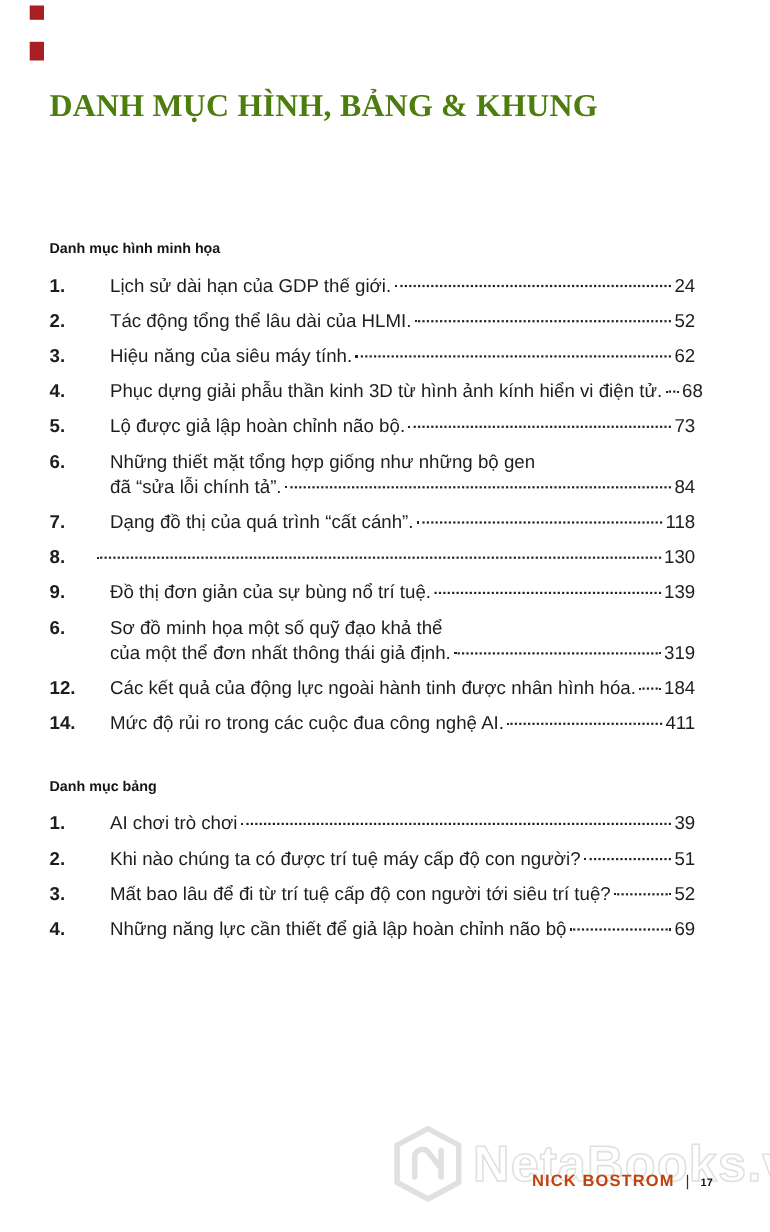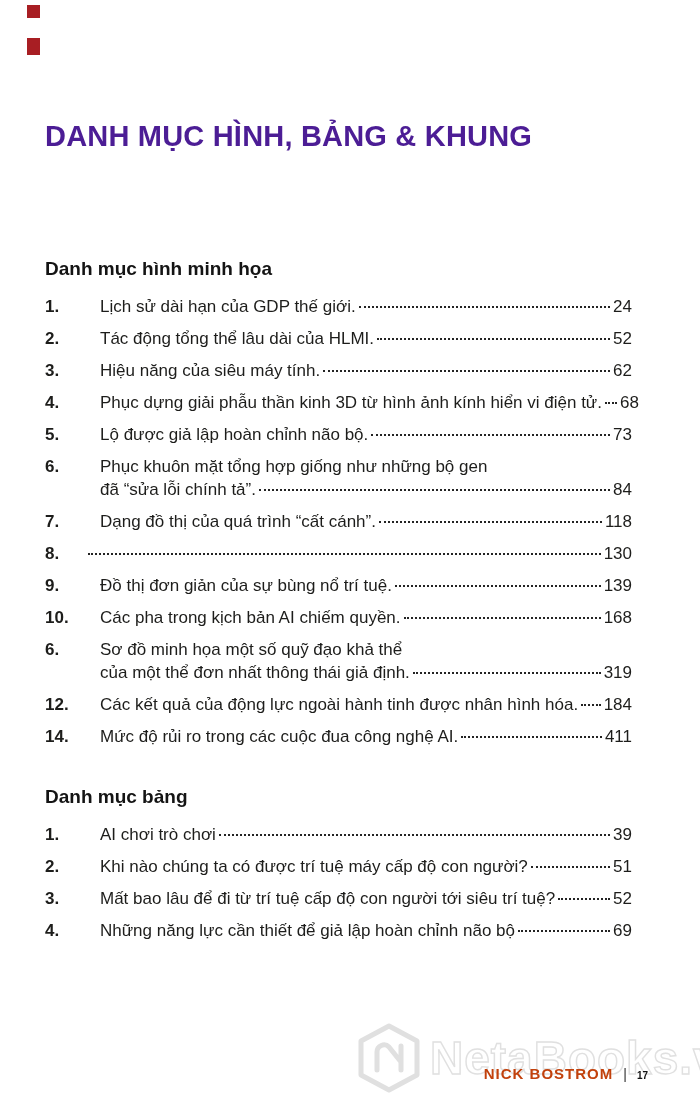--- a/index.html
+++ b/index.html
@@ -14,33 +14,34 @@
     overflow: hidden;
     padding: 0 68px 0 45px;
   }
 
   
   .corner-mark { position: absolute; left: 27px; width: 13px; }
   .corner-mark.m1 { top: 5px;  height: 13px; }
   .corner-mark.m2 { top: 38px; height: 17px; }
 
   .page-title {
-    margin-top: 120px;
+    margin-top: 80px;
     font-size: 29px;
     font-weight: 700;
     letter-spacing: 0.2px;
-    color: #4c1d95;
+    color: #4d7c0f;
+    font-family: Liberation Serif, serif;
   }
 
   .toc-sections { margin-top: 105px; }
 
   .toc-section + .toc-section { margin-top: 38px; }
 
   .section-heading {
-    font-size: 19px;
+    font-size: 13px;
     font-weight: 700;
     color: #141414;
     margin-bottom: 15px;
   }
 
   .entry {
     display: flex;
     align-items: flex-start;
     margin-bottom: 9px;
     font-size: 17px;
@@ -176,21 +177,21 @@
                 <span class="dots"></span>
                 <span class="pg">73</span>
               </div>
             </span>
   </div>
 
   <div class="entry">
     <span class="num">6.</span>
     <span class="body">
               <div class="line">
-                <span class="txt">Phục khuôn mặt tổng hợp giống như những bộ gen</span>
+                <span class="txt">Những thiết mặt tổng hợp giống như những bộ gen</span>
               </div>
               <div class="line">
                 <span class="txt">đã “sửa lỗi chính tả”.</span>
                 <span class="dots"></span>
                 <span class="pg">84</span>
               </div>
             </span>
   </div>
 
   <div class="entry">
@@ -218,30 +219,20 @@
     <span class="num">9.</span>
     <span class="body">
               <div class="line">
                 <span class="txt">Đồ thị đơn giản của sự bùng nổ trí tuệ.</span>
                 <span class="dots"></span>
                 <span class="pg">139</span>
               </div>
             </span>
   </div>
 
-  <div class="entry">
-    <span class="num">10.</span>
-    <span class="body">
-              <div class="line">
-                <span class="txt">Các pha trong kịch bản AI chiếm quyền.</span>
-                <span class="dots"></span>
-                <span class="pg">168</span>
-              </div>
-            </span>
-  </div>
 
   <div class="entry">
     <span class="num">6.</span>
     <span class="body">
               <div class="line">
                 <span class="txt">Sơ đồ minh họa một số quỹ đạo khả thể</span>
               </div>
               <div class="line">
                 <span class="txt">của một thể đơn nhất thông thái giả định.</span>
                 <span class="dots"></span>

